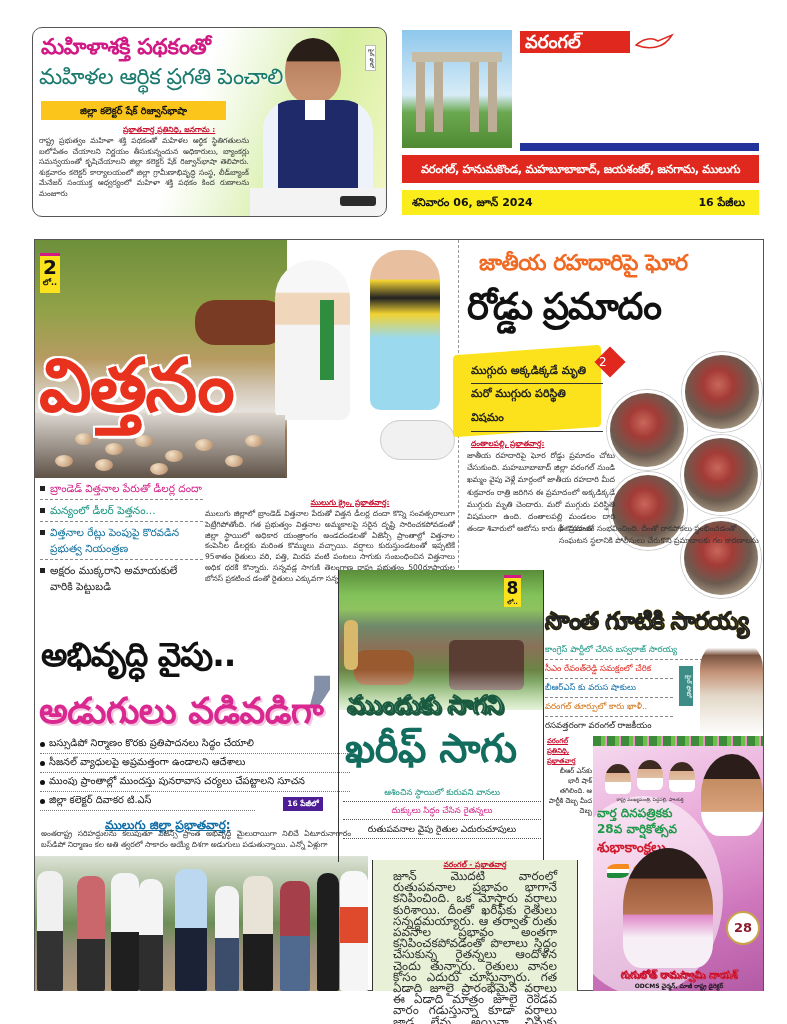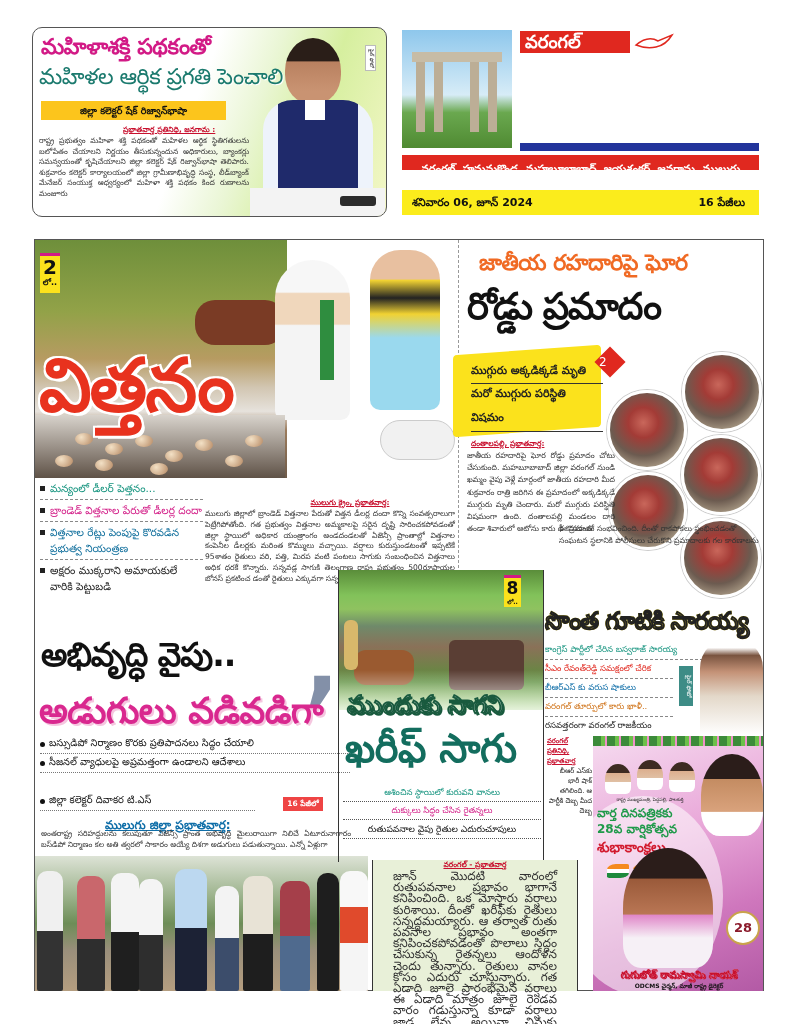--- a/index.html
+++ b/index.html
@@ -16,21 +16,21 @@
 #ear .body{left:6px;top:108px;width:210px;font-size:7.5px;line-height:10.6px;color:#333;text-align:justify}
 #ear .photo{left:212px;top:0;width:143px;height:190px}
 #ear .tag{left:332px;top:17px;width:11px;height:26px;background:#fff;border:1px solid #bbb;font-size:5px;writing-mode:vertical-rl;text-align:center}
 
 
 #mast{left:402px;top:27px;width:355px;height:190px}
 #mast .gate{left:0;top:3px;width:110px;height:118px;background:linear-gradient(#8ec7ec,#d7ecf7 55%,#6aa84f 70%,#4f8a32)}
 #mast .brandsmall{left:118px;top:4px;width:110px;height:22px;background:#e0281f;color:#fff;font-size:18px;font-weight:bold;line-height:22px;padding-left:5px}
 #mast .brandbig{left:116px;top:20px;font-size:84px;font-weight:bold;color:#22349b;line-height:92px;letter-spacing:-3px}
 #mast .blueline{left:118px;top:116px;width:239px;height:8px;background:#22349b}
-#mast .dists{left:0;top:128px;width:357px;height:15px;background:#e0281f;color:#fff;font-size:11.5px;font-weight:bold;line-height:28px;text-align:center;letter-spacing:-0.4px;white-space:nowrap;overflow:hidden}
+#mast .dists{left:0;top:128px;width:357px;height:28px;background:#e0281f;color:#fff;font-size:11.5px;font-weight:bold;line-height:28px;text-align:center;letter-spacing:-0.4px;white-space:nowrap;overflow:hidden}
 #mast .dateline{left:0;top:163px;width:357px;height:25px;background:#fbec1c;font-size:11px;font-weight:bold;line-height:25px}
 #mast .dateline .d{left:10px;top:0}
 #mast .dateline .p{right:14px;top:0}
 
 
 #frame{left:34px;top:239px;width:730px;height:752px;border:1px solid #555}
 
 
 #seedimg{left:35px;top:240px;width:423px;height:238px;overflow:hidden;
  background:linear-gradient(180deg,#6e8f3b 0%,#92a248 30%,#b79b62 50%,#d2c6b2 62%,#e6e2dc 72%,#9b7b5c 80%,#6f5b4a 100%)}
@@ -70,21 +70,21 @@
 #road .pg{left:140px;top:111px;width:22px;height:22px;transform:rotate(45deg);background:#e0281f;border:none}
 #road .pg span{display:block;transform:rotate(-45deg);color:#fff;font-size:12px;line-height:22px}
 
 
 #dev{left:35px;top:605px;width:318px;height:240px}
 #dev .h1{left:6px;top:30px;font-size:33px;font-weight:bold;color:#111;letter-spacing:-1px}
 #dev .quote{left:270px;top:12px;font-size:90px;font-weight:bold;color:#8390a8;line-height:90px}
 #dev .h2{left:4px;top:85px;font-size:36px;font-weight:bold;color:#d9288f;letter-spacing:-0.5px;text-shadow:2px 2px 0 #f5c6df}
 #dev .bl{left:5px;width:310px;font-size:9.8px;color:#111;border-bottom:1px dotted #777;padding:1px 0 2px 9px}
 #dev .bl:before{content:"";position:absolute;left:0;top:6px;width:5px;height:5px;border-radius:50%;background:#111}
-#dev .pg16{left:248px;top:192px;width:40px;height:14px;background:#ef4444;color:#fff;font-size:7.5px;font-weight:bold;text-align:center;line-height:14px}
+#dev .pg16{left:248px;top:192px;width:40px;height:14px;background:#4c1d95;color:#fff;font-size:7.5px;font-weight:bold;text-align:center;line-height:14px}
 #dev .dl{left:70px;top:213px;font-size:12px;color:#0f6ea8;font-weight:bold;text-decoration:underline}
 #dev .p{left:6px;top:223px;width:310px;font-size:7.6px;line-height:11px;color:#333;text-align:justify}
 #devphoto{left:35px;top:856px;width:333px;height:135px;
  background:linear-gradient(180deg,#dde3d6 0%,#9bb28b 30%,#6d8d57 50%,#9a8f7b 70%,#b59e80 100%)}
 .person{position:absolute;bottom:0;border-radius:10px 10px 2px 2px}
 
 
 #kharif{left:338px;top:570px;width:206px;height:292px;border-left:1px solid #333;border-right:1px solid #333;overflow:hidden}
 #kharif .img{left:0;top:0;width:206px;height:140px;background:linear-gradient(180deg,#5a8d3a 0%,#82c25a 18%,#8fc260 28%,#6f8a6a 40%,#8a7158 55%,#5c8e3c 80%,#7dbf4a 100%)}
 #kharif .fade{left:0;top:100px;width:206px;height:50px;background:linear-gradient(180deg,rgba(255,255,255,0),#fff)}
@@ -195,22 +195,22 @@
     <div class="seed" style="left:20px;top:40px;width:18px;height:12px"></div>
   </div>
   <div class="abs headline">విత్తనం</div>
   <div class="abs pg pgbadge">
     <span>2</span>
     <small>లో..</small>
   </div>
 </div>
 
 <div id="seedbul" class="abs">
+  <div class="b b1">బ్రాండెడ్ విత్తనాల పేరుతో డీలర్ల దందా</div>
   <div class="b b0">మన్యంలో డీలర్ పెత్తనం...</div>
-  <div class="b b1">బ్రాండెడ్ విత్తనాల పేరుతో డీలర్ల దందా</div>
   <div class="b b2">విత్తనాల రేట్లు పెంపుపై కొరవడిన ప్రభుత్వ నియంత్రణ</div>
   <div class="b b3">అక్షరం ముక్కరాని అమాయకులే వారికి పెట్టుబడి</div>
 </div>
 <div id="seedtxt" class="abs">
   <div class="dl">ములుగు క్రైం, ప్రభాతవార్త:</div>
   <div class="p">ములుగు జిల్లాలో బ్రాండెడ్ విత్తనాల పేరుతో విత్తన డీలర్ల దందా కొన్ని సంవత్సరాలుగా పెట్రేగిపోతోంది. గత ప్రభుత్వం విత్తనాల అమ్మకాలపై సరైన దృష్టి సారించకపోవడంతో జిల్లా స్థాయిలో అధికార యంత్రాంగం అండదండలతో ఏజెన్సీ ప్రాంతాల్లో విత్తనాల కంపెనీల డీలర్లకు మరింత కొమ్ములు వచ్చాయి. వర్షాలు కురుస్తుండటంతో ఇప్పటికే 95శాతం రైతులు వరి, పత్తి, మిరప వంటి పంటలు సాగుకు సంబంధించిన విత్తనాలు అధిక ధరకే కొన్నారు. సన్నవడ్ల సాగుకి తెలంగాణ రాష్ట్ర ప్రభుత్వం 500రూపాయల బోనస్ ప్రకటించ డంతో రైతులు ఎక్కువగా సన్న వడ్ల రకాల</div>
 </div>
 
 <div id="road" class="abs">
   <div class="abs k">జాతీయ రహదారిపై ఘోర</div>
@@ -233,20 +233,21 @@
   <div class="abs p">జాతీయ రహదారిపై ఘోర రోడ్డు ప్రమాదం చోటు చేసుకుంది. మహబూబాబాద్ జిల్లా వరంగల్ నుండి ఖమ్మం వైపు వెళ్లే మార్గంలో జాతీయ రహదారి మీద శుక్రవారం రాత్రి జరిగిన ఈ ప్రమాదంలో అక్కడిక్కడే ముగ్గురు మృతి చెందారు. మరో ముగ్గురు పరిస్థితి విషమంగా ఉంది. దంతాలపల్లి మండలం దారి తండా శివారులో ఆటోను కారు ఢీ కొనడంతో</div>
   <div class="abs p2">ఈ ప్రమాదం సంభవించింది. దీంతో రాకపోకలు స్థంభించడంతో సంఘటన స్థలానికి పోలీసులు చేరుకొని ప్రమాదాలకు గల కారణాలను</div>
 </div>
 
 <div id="dev" class="abs">
   <div class="abs h1">అభివృద్ధి వైపు..</div>
   <div class="abs quote">,</div>
   <div class="abs h2">అడుగులు వడివడిగా</div>
   <div class="abs bl" style="top:150px">సీజనల్ వ్యాధులపై అప్రమత్తంగా ఉండాలని ఆదేశాలు</div>
   <div class="abs bl" style="top:131px">బస్సుడిపో నిర్మాణం కొరకు ప్రతిపాదనలు సిద్ధం చేయాలి</div>
+  <div class="abs bl" style="top:169px">ముంపు ప్రాంతాల్లో ముందస్తు పునరావాస చర్యలు చేపట్టాలని సూచన</div>
   <div class="abs bl" style="top:188px;width:215px">జిల్లా కలెక్టర్ దివాకర టి.ఎస్</div>
   <div class="abs pg16">16 పేజీలో</div>
   <div class="abs dl">ములుగు జిల్లా ప్రభాతవార్త:</div>
   <div class="abs p">అంతరాష్ట్ర సరిహద్దులను కలుపుతూ ఏజెన్సీ ప్రాంత అభివృద్ధి మైలురాయిగా నిలిచే ఏటూరునాగారం బస్‌డిపో నిర్మాణం కల అతి త్వరలో సాకారం అయ్యే దిశగా అడుగులు పడుతున్నాయి. ఎన్నో ఏళ్లుగా</div>
 </div>
 <div id="devphoto" class="abs">
   <div class="person" style="left:2px;width:26px;height:120px;background:linear-gradient(#f0f0f0 50%,#333 50%)"></div>
   <div class="person" style="left:42px;width:28px;height:115px;background:linear-gradient(#c9676c 55%,#2e2e2e 55%)"></div>
   <div class="person" style="left:76px;width:28px;height:118px;background:linear-gradient(#f4f4f4 50%,#1f1f1f 50%)"></div>
   <div class="person" style="left:104px;width:24px;height:112px;background:linear-gradient(#f4f4f4 50%,#2e2e2e 50%)"></div>

